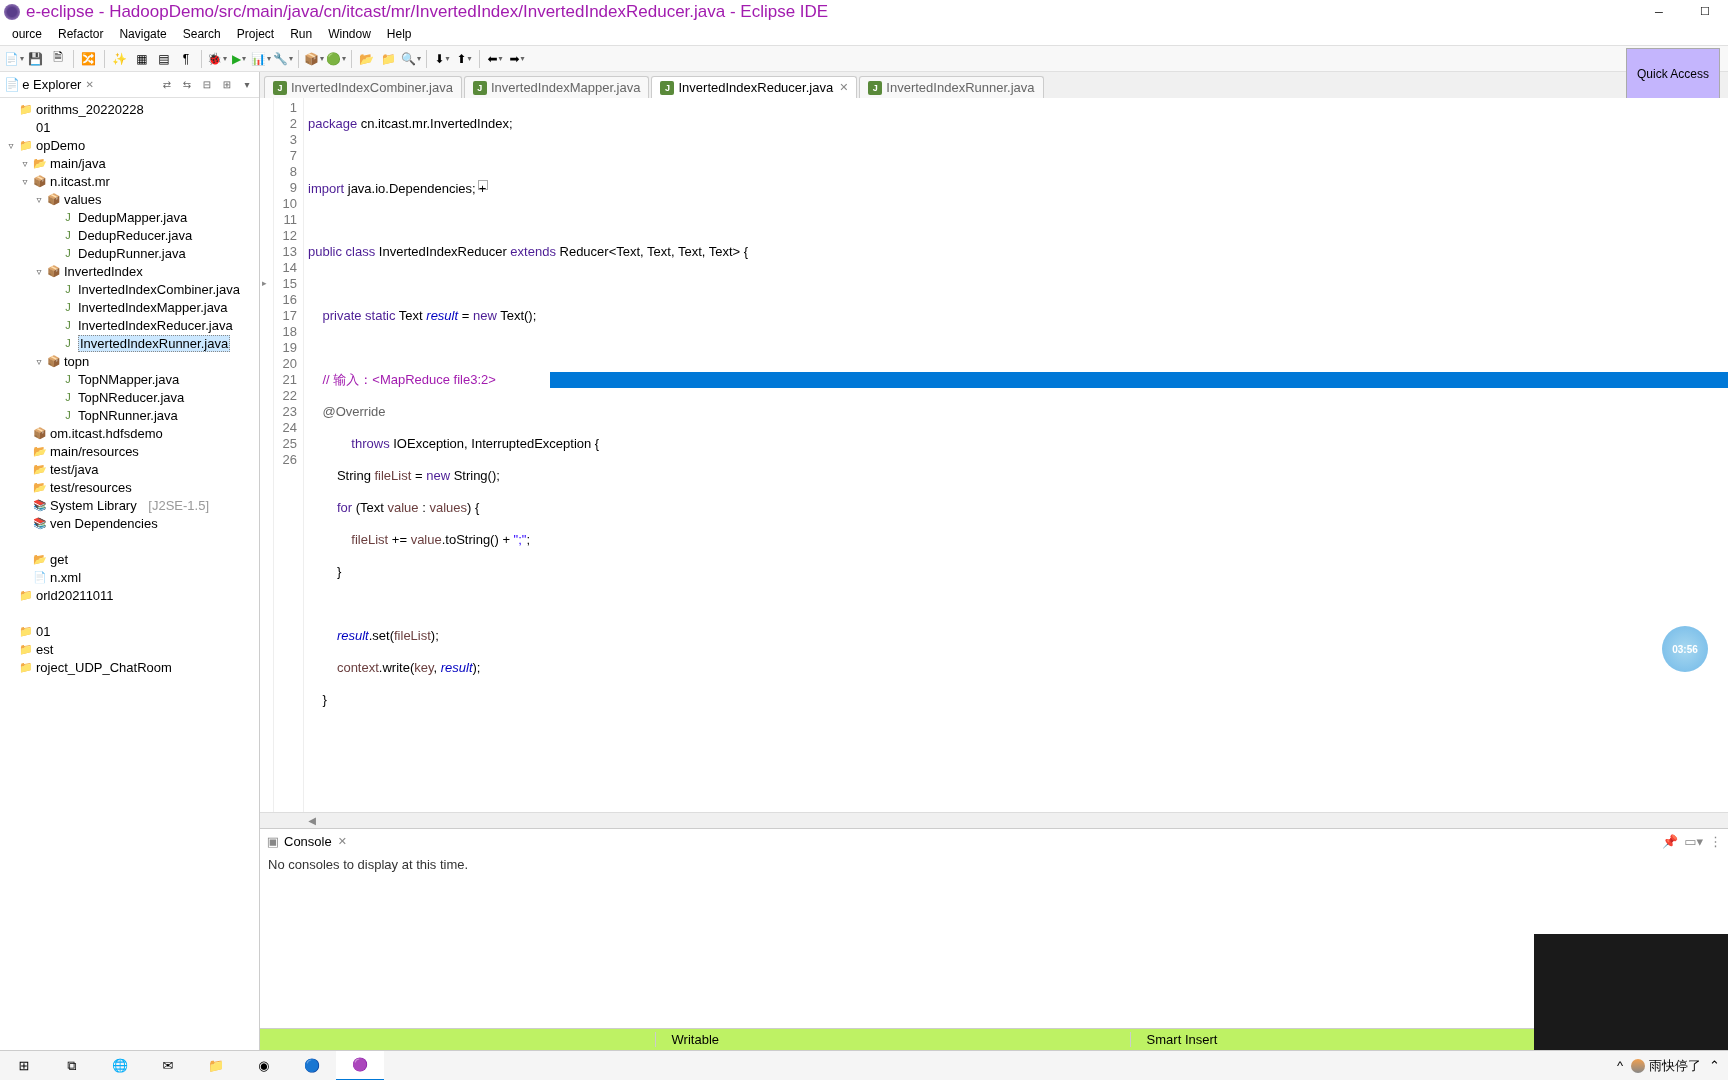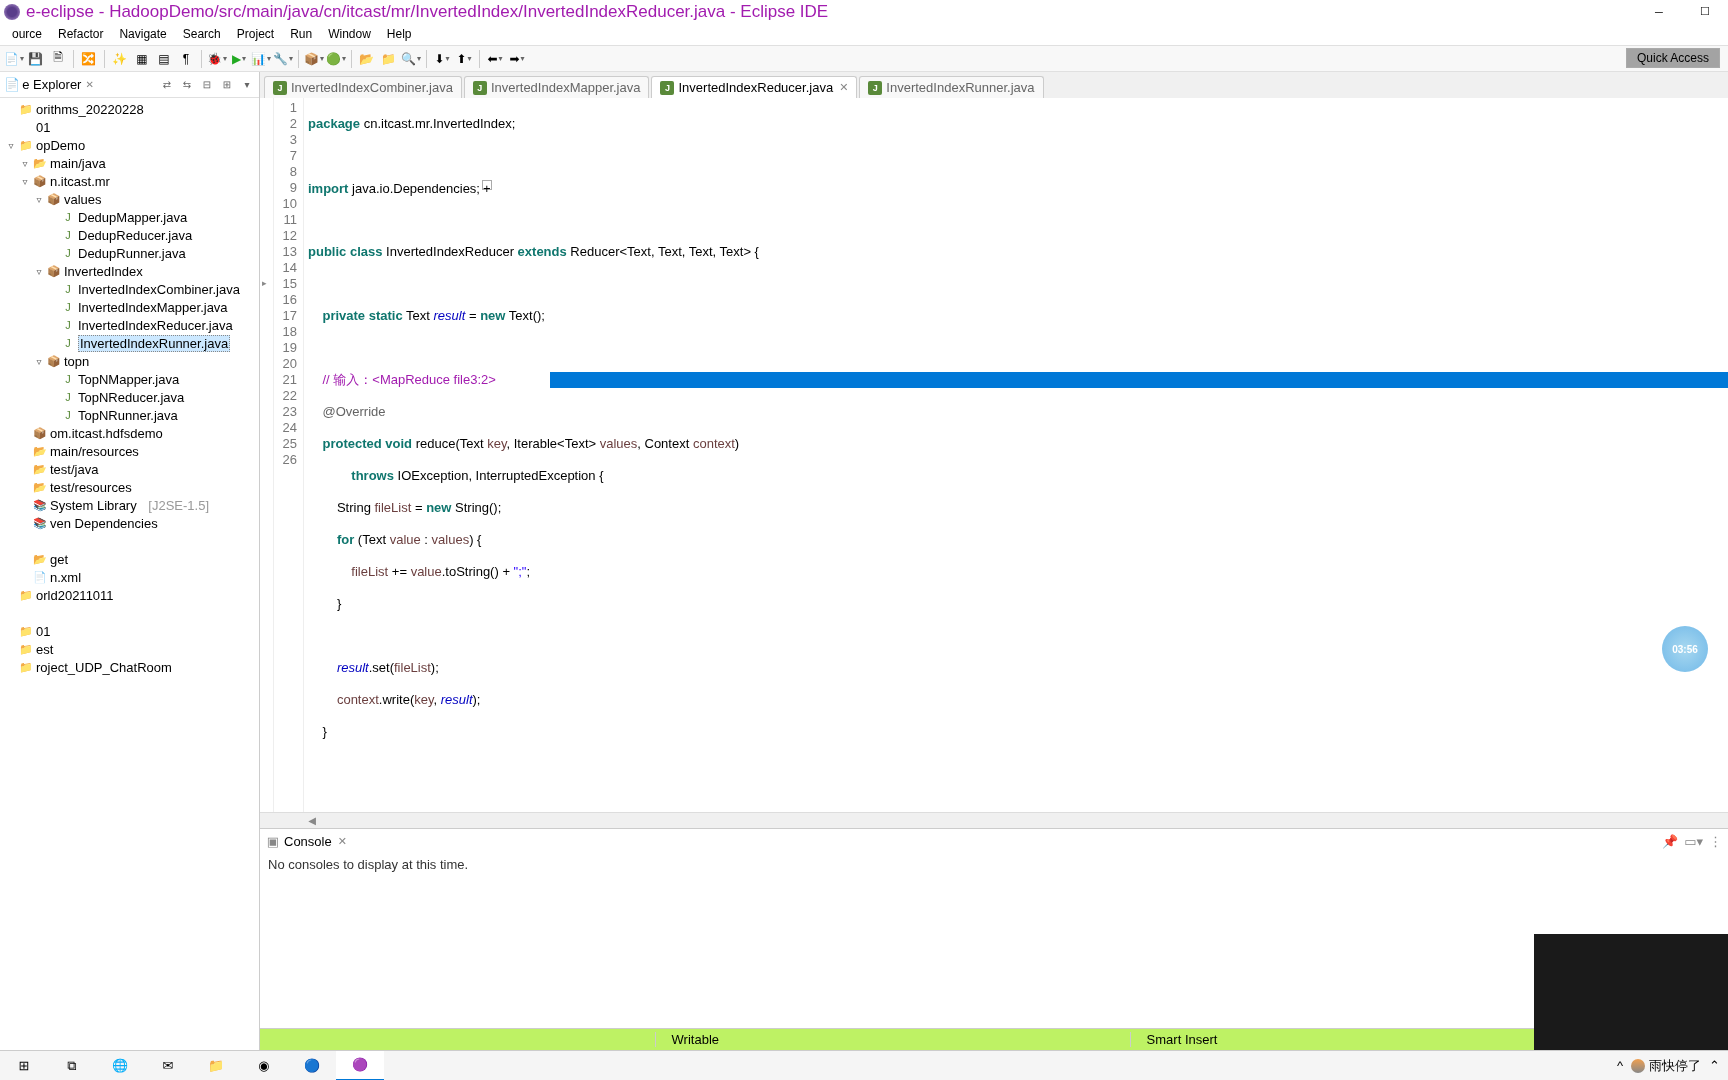--- a/index.html
+++ b/index.html
@@ -11,21 +11,21 @@
     .win-controls { position: absolute; right: 0; top: 0; display: flex; }
     .win-btn { width: 46px; height: 23px; display: flex; align-items: center; justify-content: center; font-size: 11px; }
     
     .menu-bar { height: 23px; background: #fff; display: flex; align-items: center; padding-left: 4px; border-bottom: 1px solid #e0e0e0; }
     .menu-item { padding: 2px 8px; font-size: 12px; color: #000; }
     
     .toolbar { height: 26px; background: #f8f8f8; display: flex; align-items: center; padding: 0 4px; gap: 2px; border-bottom: 1px solid #e0e0e0; position: relative; }
     .tbtn { width: 20px; height: 20px; display: flex; align-items: center; justify-content: center; font-size: 12px; border-radius: 2px; }
     .tdrop::after { content:'▾'; font-size:8px; margin-left:1px; color:#666;}
     .tsep { width: 1px; height: 18px; background: #ccc; margin: 0 3px; }
-    .quick-access { position: absolute; right: 8px; top: 2px; border: 1px solid #aaa; padding: 2px 10px; font-size: 12px; background:#a3a3a3;}
+    .quick-access { position: absolute; right: 8px; top: 2px; border: 1px solid #aaa; padding: 18px 10px; font-size: 12px; background:#c4b5fd;}
     
     .main { display: flex; height: calc(100% - 72px - 30px); }
     
     .explorer { width: 260px; background: #fff; border-right: 1px solid #ccc; display: flex; flex-direction: column; }
     .explorer-header { height: 26px; display: flex; align-items: center; padding: 0 4px; border-bottom: 1px solid #e0e0e0; font-size: 12px; }
     .explorer-header .tab-txt { margin-left: 2px; }
     .explorer-header .close-x { margin-left: 4px; color: #888; font-size: 10px; }
     .explorer-header .ebtns { margin-left: auto; display: flex; gap: 4px; }
     .ebtns .eb { width: 16px; height: 16px; font-size: 10px; display:flex;align-items:center;justify-content:center;color:#666;}
     .tree { flex: 1; overflow: hidden; padding: 2px 0; }
@@ -54,21 +54,21 @@
     .gutter div{height:16px;}
     .marker-strip{width:14px;background:#fff;border-right:1px solid #eee;}
     .marker-strip .mk{height:16px;}
     .marker-strip .mk.ov::before{content:'▸';color:#888;font-size:9px;margin-left:2px;}
     .code { flex:1; line-height:16px; padding-top:2px; white-space:pre;}
     .code .ln{height:16px; padding-left:4px;}
     .code .ln.highlight{background:#0078d7;color:#fff;}
     .code .ln.highlight .c-cmt,.code .ln.highlight .c-str{color:#fff;}
     .code .ln.partial-hl{position:relative;}
     .code .ln.partial-hl::after{content:'';position:absolute;left:246px;right:0;top:0;bottom:0;background:#0078d7;}
-    .c-kw{color:#0f766e;font-weight:bold;}
+    .c-kw{color:#4c1d95;font-weight:normal;}
     .c-cmt{color:#a21caf;}
     .c-str{color:#2a00ff;}
     .c-ann{color:#646464;}
     .c-field{color:#0000c0;font-style:italic;}
     .c-var{color:#6a3e3e;}
     
     .hscroll-area{height:16px;background:#f0f0f0;border-top:1px solid #ddd;display:flex;align-items:center;}
     .hscroll-area .harrow{width:16px;text-align:center;color:#888;font-size:10px;}
     
     .console-panel{height:200px;background:#fff;border-top:1px solid #ccc;display:flex;flex-direction:column;}
@@ -401,21 +401,20 @@
 <div class="ln"><span class="c-kw">package</span><span> cn.itcast.mr.InvertedIndex;</span></div>
 <div class="ln"></div>
 <div class="ln"><span class="c-kw">import</span><span> java.io.Dependencies;</span><span style="display:inline-block;width:10px;height:10px;border:1px solid #aaa;margin-left:2px;">+</span></div>
 <div class="ln"></div>
 <div class="ln"><span class="c-kw">public</span> <span class="c-kw">class</span><span> InvertedIndexReducer </span><span class="c-kw">extends</span><span> Reducer&lt;Text, Text, Text, Text&gt; {</span></div>
 <div class="ln"></div>
 <div class="ln">    <span class="c-kw">private</span> <span class="c-kw">static</span><span> Text </span><span class="c-field">result</span><span> = </span><span class="c-kw">new</span><span> Text();</span></div>
 <div class="ln"></div>
 <div class="ln partial-hl">    <span class="c-cmt">// 输入：&lt;MapReduce file3:2&gt;</span></div>
 <div class="ln">    <span class="c-ann">@Override</span></div>
-<div class="ln">    <span class="c-kw">protected</span> <span class="c-kw">void</span><span> reduce(Text </span><span class="c-var">key</span><span>, Iterable&lt;Text&gt; </span><span class="c-var">values</span><span>, Context </span><span class="c-var">context</span><span>)</span></div>
 <div class="ln">            <span class="c-kw">throws</span><span> IOException, InterruptedException {</span></div>
 <div class="ln">        <span>String </span><span class="c-var">fileList</span><span> = </span><span class="c-kw">new</span><span> String();</span></div>
 <div class="ln">        <span class="c-kw">for</span><span> (Text </span><span class="c-var">value</span><span> : </span><span class="c-var">values</span><span>) {</span></div>
 <div class="ln">            <span class="c-var">fileList</span><span> += </span><span class="c-var">value</span><span>.toString() + </span><span class="c-str">";"</span><span>;</span></div>
 <div class="ln">        <span>}</span></div>
 <div class="ln"></div>
 <div class="ln">        <span class="c-field">result</span><span>.set(</span><span class="c-var">fileList</span><span>);</span></div>
 <div class="ln">        <span class="c-var">context</span><span>.write(</span><span class="c-var">key</span><span>, </span><span class="c-field">result</span><span>);</span></div>
 <div class="ln">    <span>}</span></div>
 

